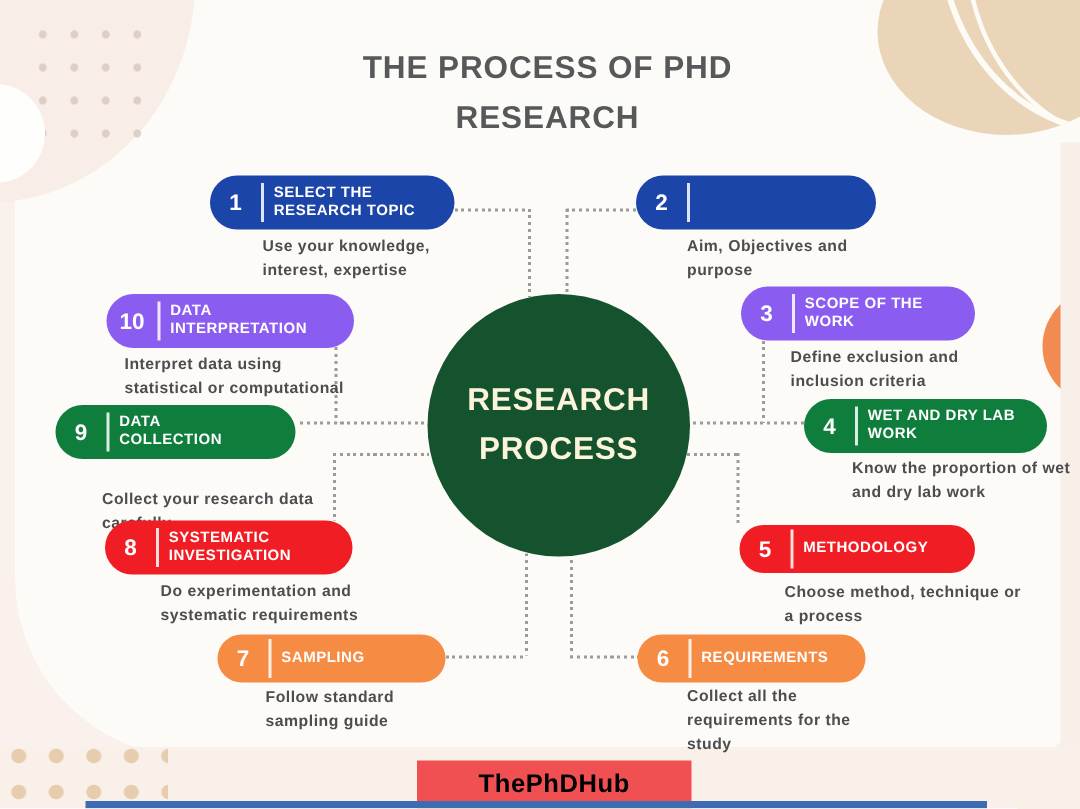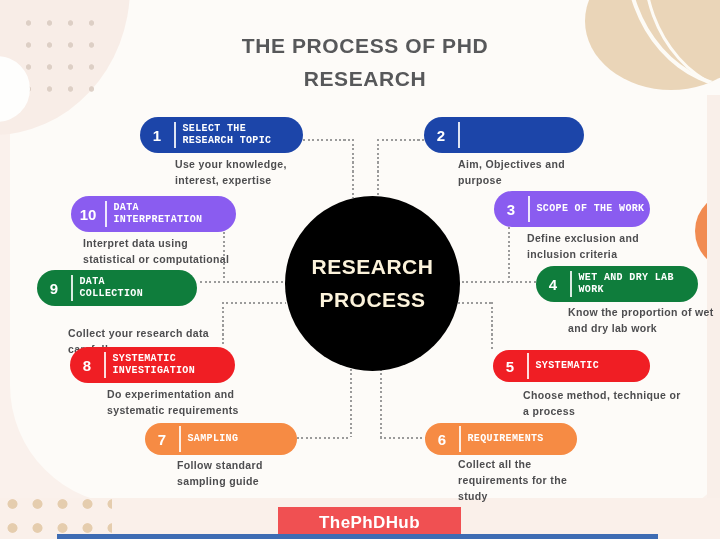--- a/index.html
+++ b/index.html
@@ -33,29 +33,29 @@
   
   .center-circle{position:absolute;left:285px;top:196px;width:175px;height:175px;border-radius:50%;
     display:flex;align-items:center;justify-content:center;text-align:center;}
   .center-circle .txt{width:130px;font-size:21px;font-weight:bold;color:#FCF3DB;line-height:1.55;letter-spacing:.5px;}
   
   .step{position:absolute;}
   .pill{display:flex;align-items:center;border-radius:18px;color:#fff;height:36px;box-sizing:border-box;}
   .pill.one-line{height:32px;border-radius:16px;}
   .pill .num{flex:0 0 34px;text-align:center;font-size:15px;font-weight:bold;}
   .pill .sep{flex:0 0 1.5px;height:26px;background:rgba(255,255,255,.85);margin-right:7px;}
-  .pill .lbl{font-size:10px;font-weight:bold;letter-spacing:.35px;line-height:1.25;padding-right:4px;font-family:Liberation Mono, monospace;}
+  .pill .lbl{font-size:10px;font-weight:bold;letter-spacing:.35px;line-height:1.25;padding-right:4px;}
   .desc{position:absolute;font-size:10.5px;font-weight:bold;color:#4D4D4F;letter-spacing:.35px;line-height:1.5;}
   
   .ch{position:absolute;height:1.6px;background-image:repeating-linear-gradient(90deg,#9B9B9B 0 2px,transparent 2px 4.5px);}
   .cv{position:absolute;width:1.6px;background-image:repeating-linear-gradient(180deg,#9B9B9B 0 2px,transparent 2px 4.5px);}
   
   .brand-box{position:absolute;left:278px;top:507px;width:183px;height:32px;
     display:flex;align-items:center;justify-content:center;
-    font-size:17px;font-weight:bold;color:#ffffff;letter-spacing:.4px;}
+    font-size:17px;font-weight:bold;color:#000000;letter-spacing:.4px;}
 </style>
 </head>
 <body>
 
 <div class="canvas">
 
   <div class="white-base"></div>
   <div class="white-top"></div>
   <div class="pink-corner"></div>
   <div class="dots-tl"></div>
@@ -81,21 +81,21 @@
   <div class="ch" style="left:200px;top:281px;width:84px"></div>
   <div class="ch" style="left:222px;top:302px;width:64px"></div>
   <div class="cv" style="left:222px;top:302px;height:45px"></div>
   <div class="ch" style="left:458px;top:302px;width:34px"></div>
   <div class="cv" style="left:491px;top:302px;height:47px"></div>
   <div class="ch" style="left:297px;top:437px;width:53px"></div>
   <div class="cv" style="left:350px;top:369px;height:68px"></div>
   <div class="ch" style="left:380px;top:437px;width:46px"></div>
   <div class="cv" style="left:380px;top:369px;height:68px"></div>
 
-  <div class="center-circle" style="background-color: #000000;">
+  <div class="center-circle" style="background-color: #14532d;">
     <div class="txt" style="color: rgb(252, 243, 219);">RESEARCH PROCESS</div>
   </div>
 
   <div class="step" style="left:140px;top:117px">
     <div class="pill" style="width: 163px; background-color: rgb(28, 69, 169);">
       <span class="num">1</span>
       <span class="sep"></span>
       <span class="lbl">SELECT THE RESEARCH TOPIC</span>
     </div>
     <div class="desc" style="left:35px;top:40px;width:150px">Use your knowledge, interest, expertise</div>
@@ -151,21 +151,21 @@
       <span class="sep"></span>
       <span class="lbl">SYSTEMATIC INVESTIGATION</span>
     </div>
     <div class="desc" style="left:37px;top:40px;width:170px">Do experimentation and systematic requirements</div>
   </div>
 
   <div class="step" style="left:493px;top:350px">
     <div class="pill one-line" style="width: 157px; background-color: rgb(240, 30, 36);">
       <span class="num">5</span>
       <span class="sep"></span>
-      <span class="lbl">SYSTEMATIC</span>
+      <span class="lbl">METHODOLOGY</span>
     </div>
     <div class="desc" style="left:30px;top:38px;width:160px">Choose method, technique or a process</div>
   </div>
 
   <div class="step" style="left:145px;top:423px">
     <div class="pill one-line" style="width: 152px; background-color: rgb(246, 139, 68);">
       <span class="num">7</span>
       <span class="sep"></span>
       <span class="lbl">SAMPLING</span>
     </div>

